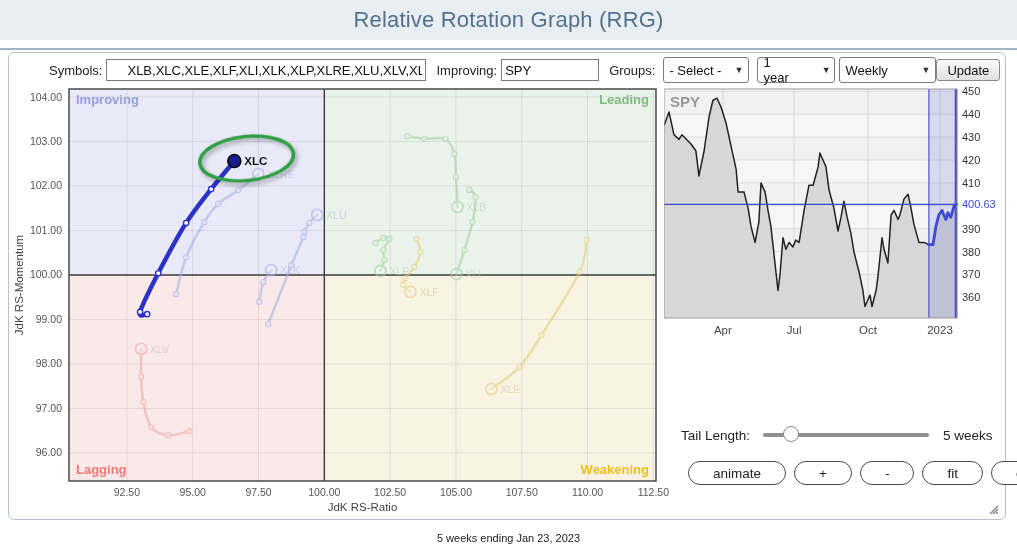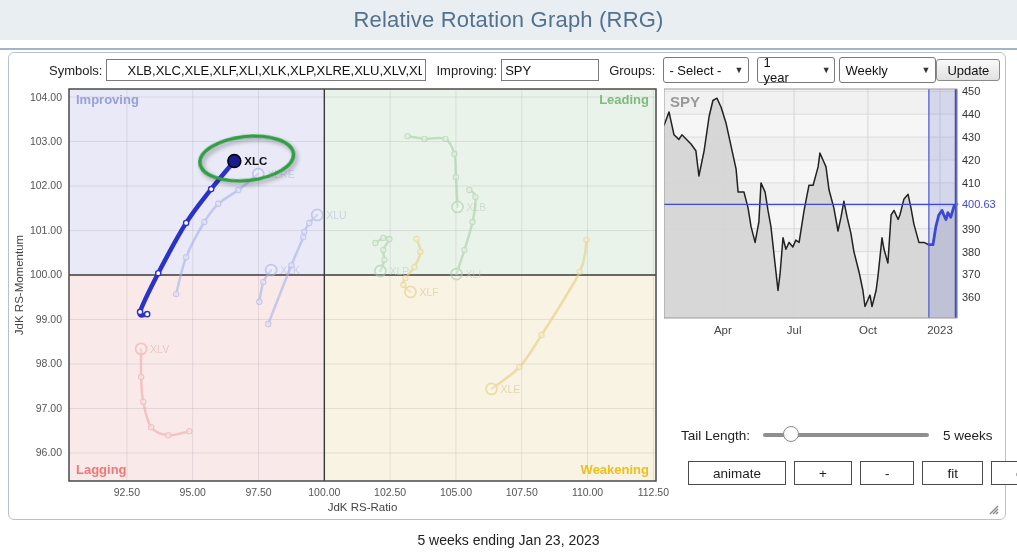--- a/index.html
+++ b/index.html
@@ -30,27 +30,27 @@
               font-family:"Liberation Sans",sans-serif;}
   #rrg-svg{position:absolute;left:0;top:0;}
   #spy-svg{position:absolute;left:655px;top:0;}
   .tail-row{position:absolute;left:672px;top:371px;height:22px;display:flex;align-items:center;
             font-size:13.5px;color:#222;}
   .slider-track{position:relative;width:166px;height:4px;background:#8f8f8f;border-radius:2px;
                 margin:0 14px 0 13px;}
   .slider-thumb{position:absolute;top:-7px;width:16px;height:16px;border-radius:50%;
                 background:#fdfdfd;border:1px solid #8a8a8a;box-sizing:border-box;}
   .btn-row{position:absolute;left:679px;top:408px;display:flex;gap:8px;}
-  .pill{border:1.5px solid #4a4a4a;border-radius:0;background:#fff;font-size:13.5px;color:#222;
+  .pill{border:1.5px solid #4a4a4a;border-radius:12px;background:#fff;font-size:13.5px;color:#222;
         padding:2px 24px;height:24px;display:flex;align-items:center;justify-content:center;
         font-family:"Liberation Sans",sans-serif;box-sizing:border-box;min-width:34px;}
   .pill-animate{min-width:71px;}
   .resize{position:absolute;right:5px;bottom:3px;width:16px;height:16px;}
   .caption{position:absolute;left:0;top:532px;width:1017px;text-align:center;
-           font-size:14px;color:#222;}
+           font-size:11px;color:#222;}
 </style>
 </head>
 <body>
 
 <div class="page">
   <div class="header">
     <div class="title">Relative Rotation Graph (RRG)</div>
   </div>
   <div class="rule"></div>
 

